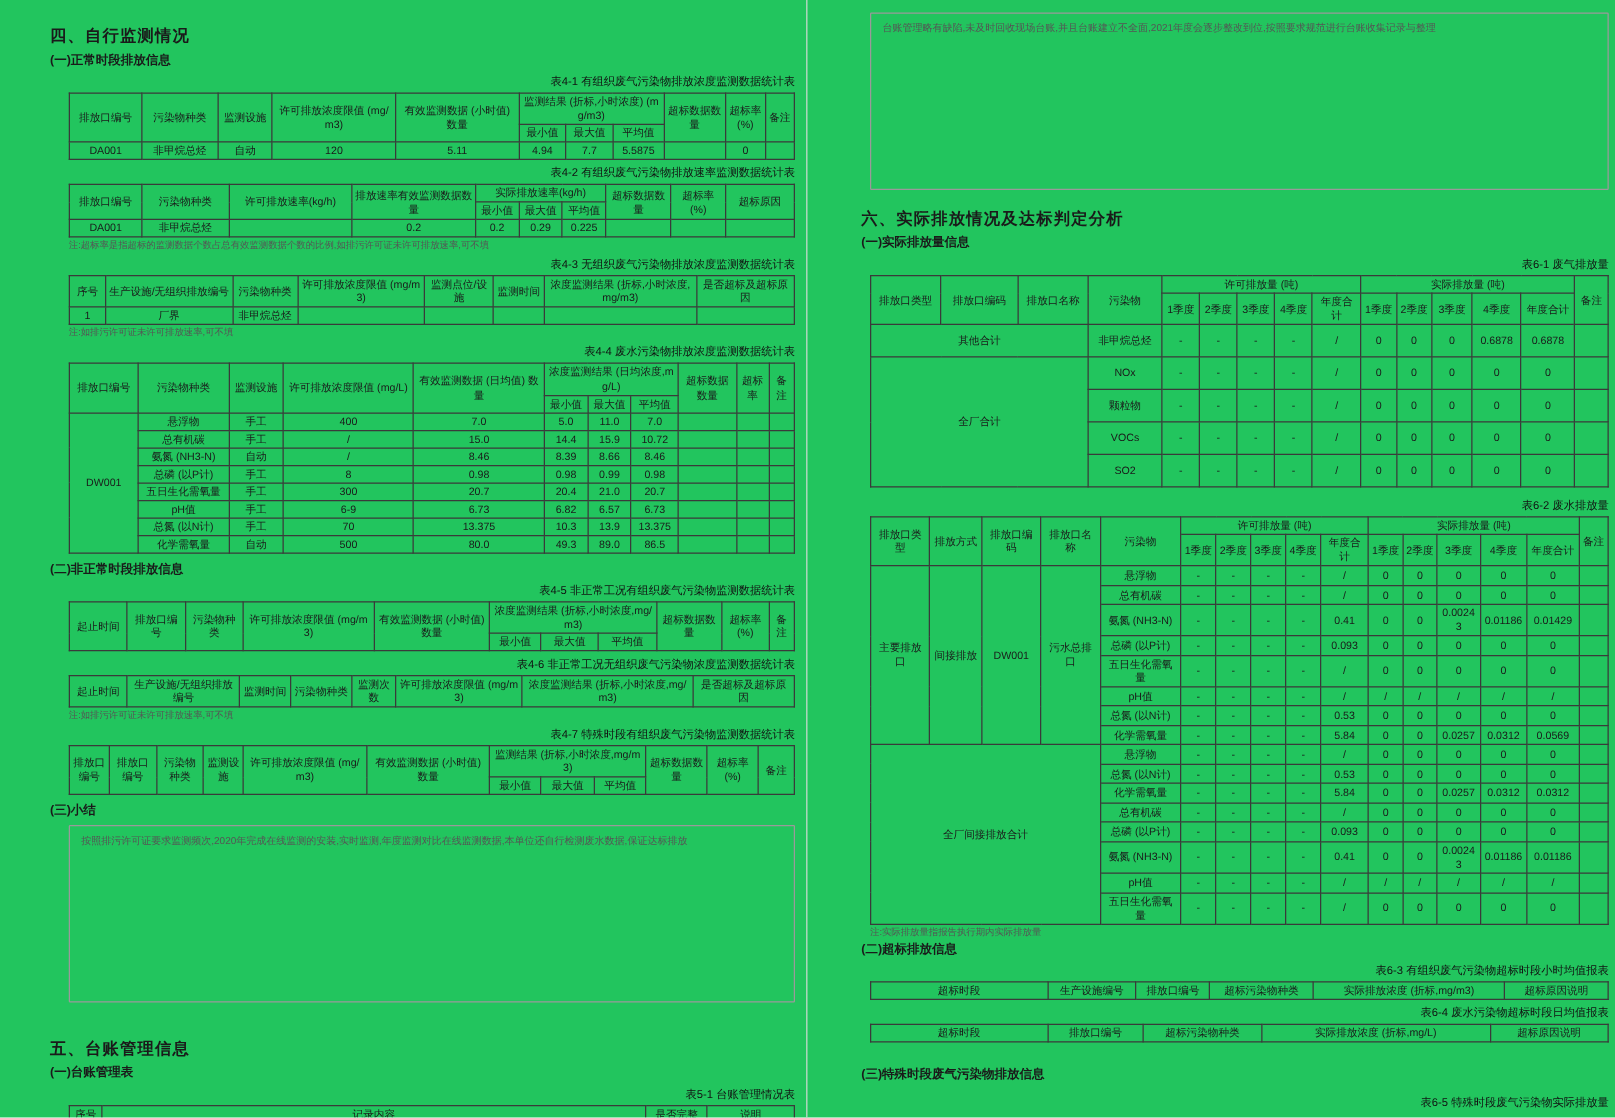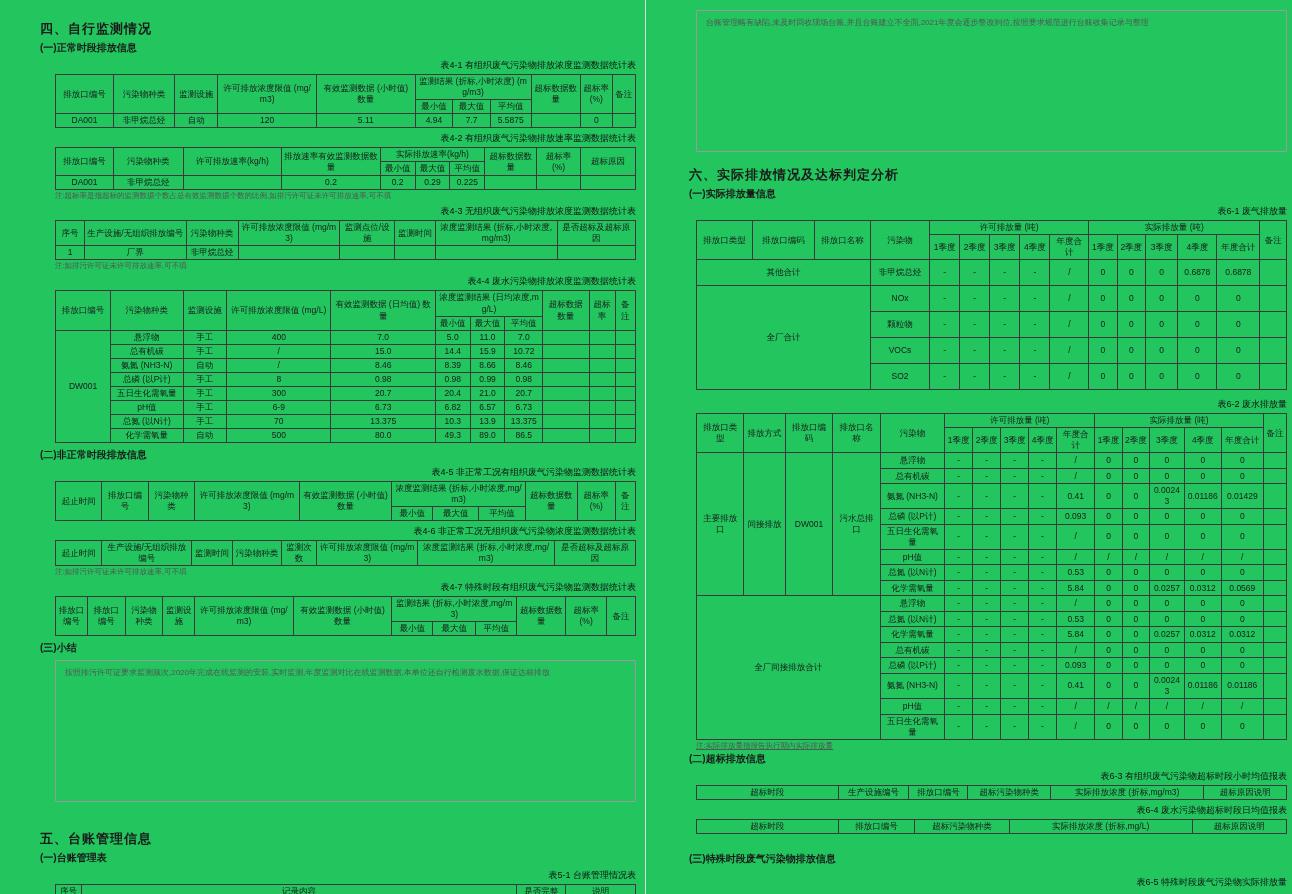--- a/index.html
+++ b/index.html
@@ -12,21 +12,21 @@
   .spread { display:flex; width:1292px; height:894px; }
   .page { width:646px; height:894px; overflow:hidden; background:#22c55e; }
   .page-left { border-right:1px solid #d8d8d8; padding:12px 9px 0 40px; }
   .page-right { padding:8px 5px 0 43px; }
   .section-head { font-size:13px; font-weight:bold; letter-spacing:1px; margin:8px 0 3px; }
   .subhead { font-size:10px; font-weight:bold; margin:1px 0 3px; }
   .tblwrap { margin:0 0 0 15px; }
   .page-right .tblwrap { margin-left:7px; }
   .tcap { text-align:right; font-size:9px; margin:4px 0 2px; color:#111; }
   .note { font-size:7.5px; color:#555; margin:1px 0 1px 15px; }
-  .page-right .note { margin-left:7px;text-decoration:underline; }
+  .page-right .note { margin-left:7px; }
   table { border-collapse:collapse; width:100%; table-layout:fixed; }
   th,td {
     border:1px solid #3a3a3a; font-size:8.5px; font-weight:normal;
     text-align:center; vertical-align:middle; padding:1px 2px;
     line-height:1.3; word-break:break-all; height:13px;
   }
   .t61 td { height:26px; }
   .t62 td { height:15.5px; }
   .sumbox {
     border:1px solid #9a9a9a; border-radius:1px; min-height:142px;

